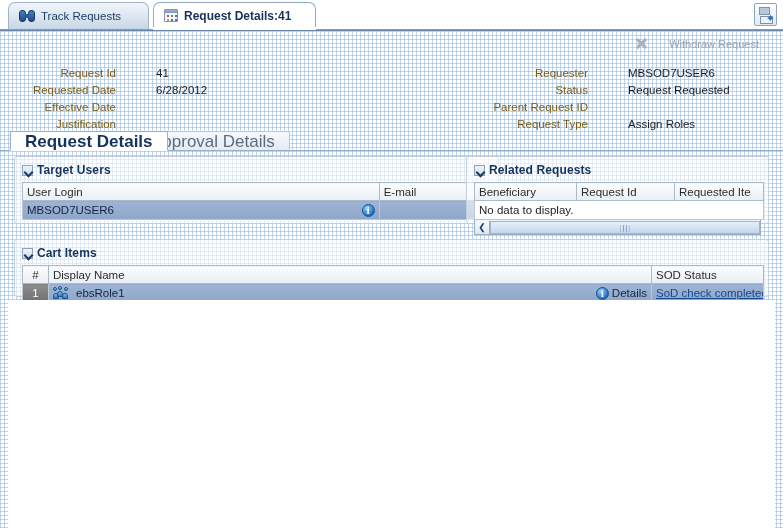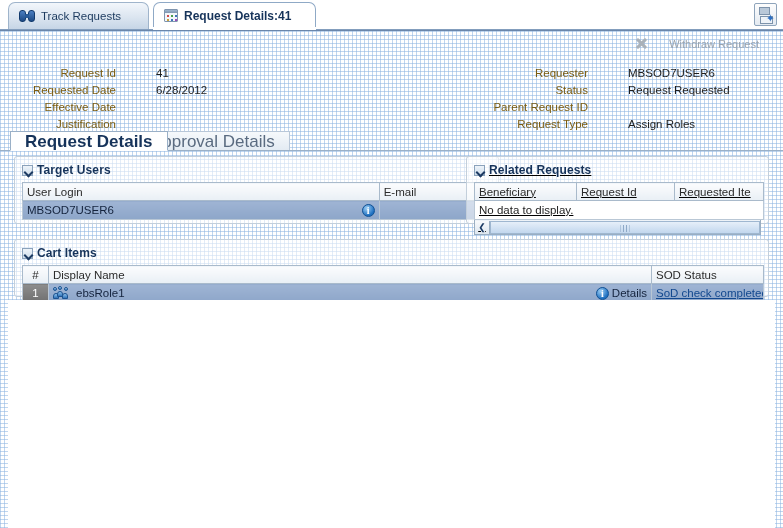--- a/index.html
+++ b/index.html
@@ -173,21 +173,21 @@
   .panel-hdr { display:flex; align-items:center; height:16px; margin-bottom: 4px; }
 
   .panel-box {
     border: 1px solid #c3cfdb;
     border-radius: 3px;
     background: rgba(255,255,255,.55);
     padding: 5px 7px 7px 7px;
     position: absolute;
   }
   #box-target  { left: 14px;  top: 156px; width: 485px; height: 68px; }
-  #box-related { left: 466px; top: 156px; width: 303px; height: 68px; text-decoration: underline; }
+  #box-related { left: 466px; top: 156px; width: 303px; height: 68px; }
   #box-cart    { left: 14px;  top: 239px; width: 755px; height: 58px; }
 
   
   table.grid { border-collapse: collapse; width: 100%; table-layout: fixed; font-size: 11.5px; }
   table.grid th {
     background: linear-gradient(180deg,#fbfcfe,#e9eff5);
     border: 1px solid #a9bacb;
     font-weight: normal; color: #2b2b2b; text-align: left;
     padding: 2px 4px; height: 18px; white-space: nowrap; overflow: hidden;
   }

